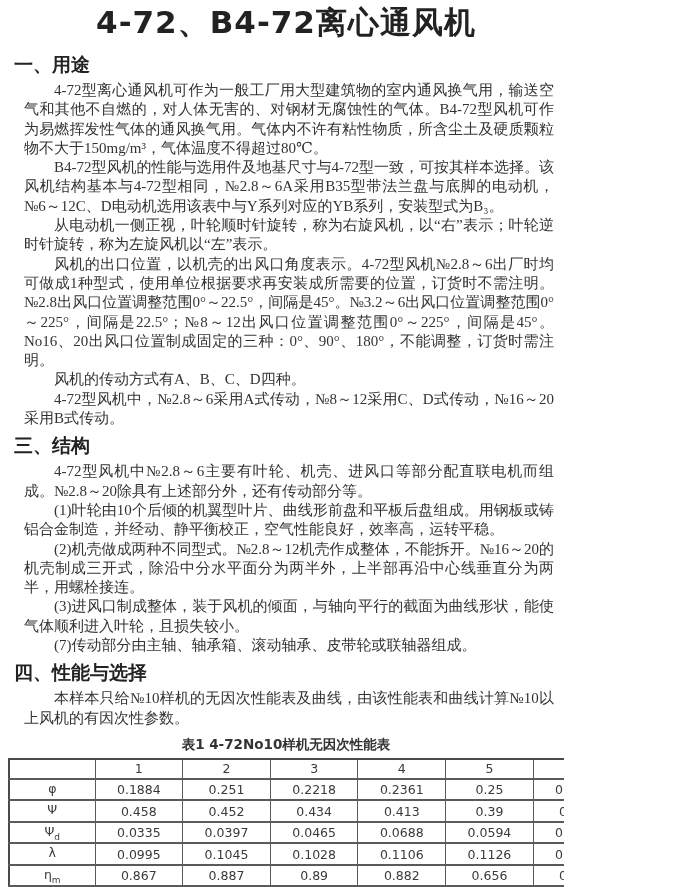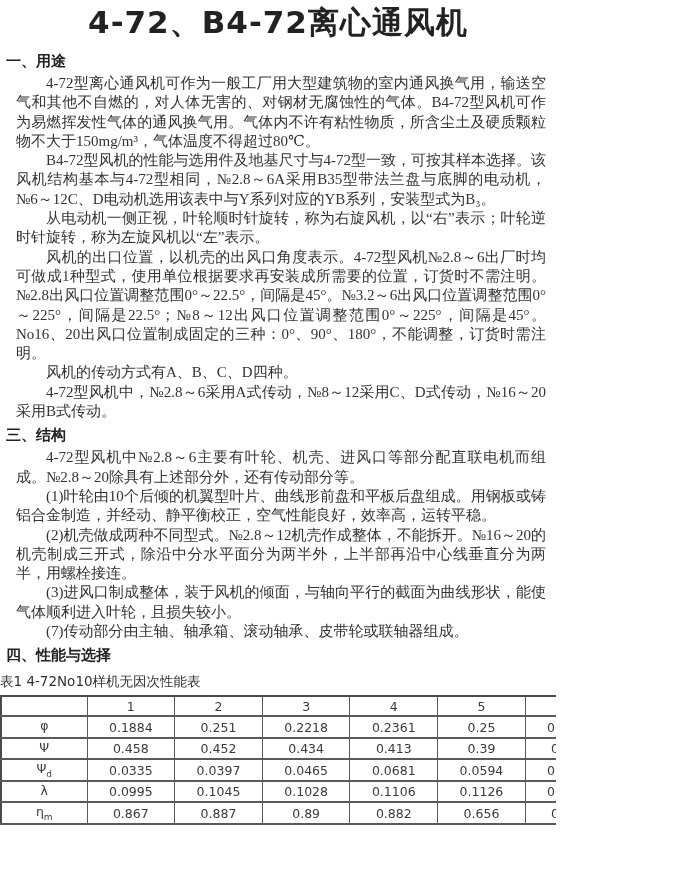--- a/index.html
+++ b/index.html
@@ -4,50 +4,52 @@
 <style>
   html,body{margin:0;padding:0;background:#ffffff;}
   .page{
     position:relative;
     width:556px;height:887px;
     background:#ffffff;
     color:#2e2e2e;
     font-family:"DejaVu Sans",sans-serif;
     overflow:hidden;
     box-sizing:border-box;
+    margin-left:8px;
   }
   .doc-title{
     margin:2px 0 8px 0;
     text-align:center;
     font-size:31px;
     font-weight:bold;
     letter-spacing:1px;
     color:#222;
   }
   .sec-heading{
     margin:5px 0 3px 6px;
-    font-size:15px;
+    font-size:19px;
     font-weight:bold;
     color:#222;
   }
   .para{
     margin:0;
     padding:0 10px 0 16px;
     font-size:15px;
     line-height:19.3px;
     text-align:justify;
     text-indent:2em;
     color:#333;
     font-family:"Liberation Serif","DejaVu Serif",serif;
   }
   .tbl-caption{
     margin:8px 0 4px 0;
-    text-align:left;
+    text-align:center;
     font-size:13.5px;
     color:#333;
+    font-weight:bold;
   }
   table.perf{
     border-collapse:collapse;
     margin:0 auto;
     width:614px;
     table-layout:fixed;
     font-size:12.5px;
     color:#3a3a3a;
     border:2px solid #4a4a4a;
   }
@@ -88,20 +90,21 @@
     <h2 class="sec-heading">三、结构</h2>
     <p class="para">4-72型风机中№2.8～6主要有叶轮、机壳、进风口等部分配直联电机而组成。№2.8～20除具有上述部分外，还有传动部分等。</p>
     <p class="para">(1)叶轮由10个后倾的机翼型叶片、曲线形前盘和平板后盘组成。用钢板或铸铝合金制造，并经动、静平衡校正，空气性能良好，效率高，运转平稳。</p>
     <p class="para">(2)机壳做成两种不同型式。№2.8～12机壳作成整体，不能拆开。№16～20的机壳制成三开式，除沿中分水平面分为两半外，上半部再沿中心线垂直分为两半，用螺栓接连。</p>
     <p class="para">(3)进风口制成整体，装于风机的倾面，与轴向平行的截面为曲线形状，能使气体顺利进入叶轮，且损失较小。</p>
     <p class="para">(7)传动部分由主轴、轴承箱、滚动轴承、皮带轮或联轴器组成。</p>
   </div>
 
   <div>
     <h2 class="sec-heading">四、性能与选择</h2>
+    <p class="para">本样本只给№10样机的无因次性能表及曲线，由该性能表和曲线计算№10以上风机的有因次性参数。</p>
   </div>
 
   <div class="tbl-caption">表1 4-72No10样机无因次性能表</div>
 
   <table class="perf">
     <colgroup>
       <col class="lbl">
         <col>
         <col>
         <col>
@@ -135,21 +138,21 @@
       <td>0.434</td>
       <td>0.413</td>
       <td>0.39</td>
       <td>0.363</td>
     </tr>
     <tr>
       <th><span>Ψ</span><sub>d</sub></th>
       <td>0.0335</td>
       <td>0.0397</td>
       <td>0.0465</td>
-      <td>0.0681</td>
+      <td>0.0688</td>
       <td>0.0594</td>
       <td>0.0663</td>
     </tr>
     <tr>
       <th><span>λ</span><sub></sub></th>
       <td>0.0995</td>
       <td>0.1045</td>
       <td>0.1028</td>
       <td>0.1106</td>
       <td>0.1126</td>

